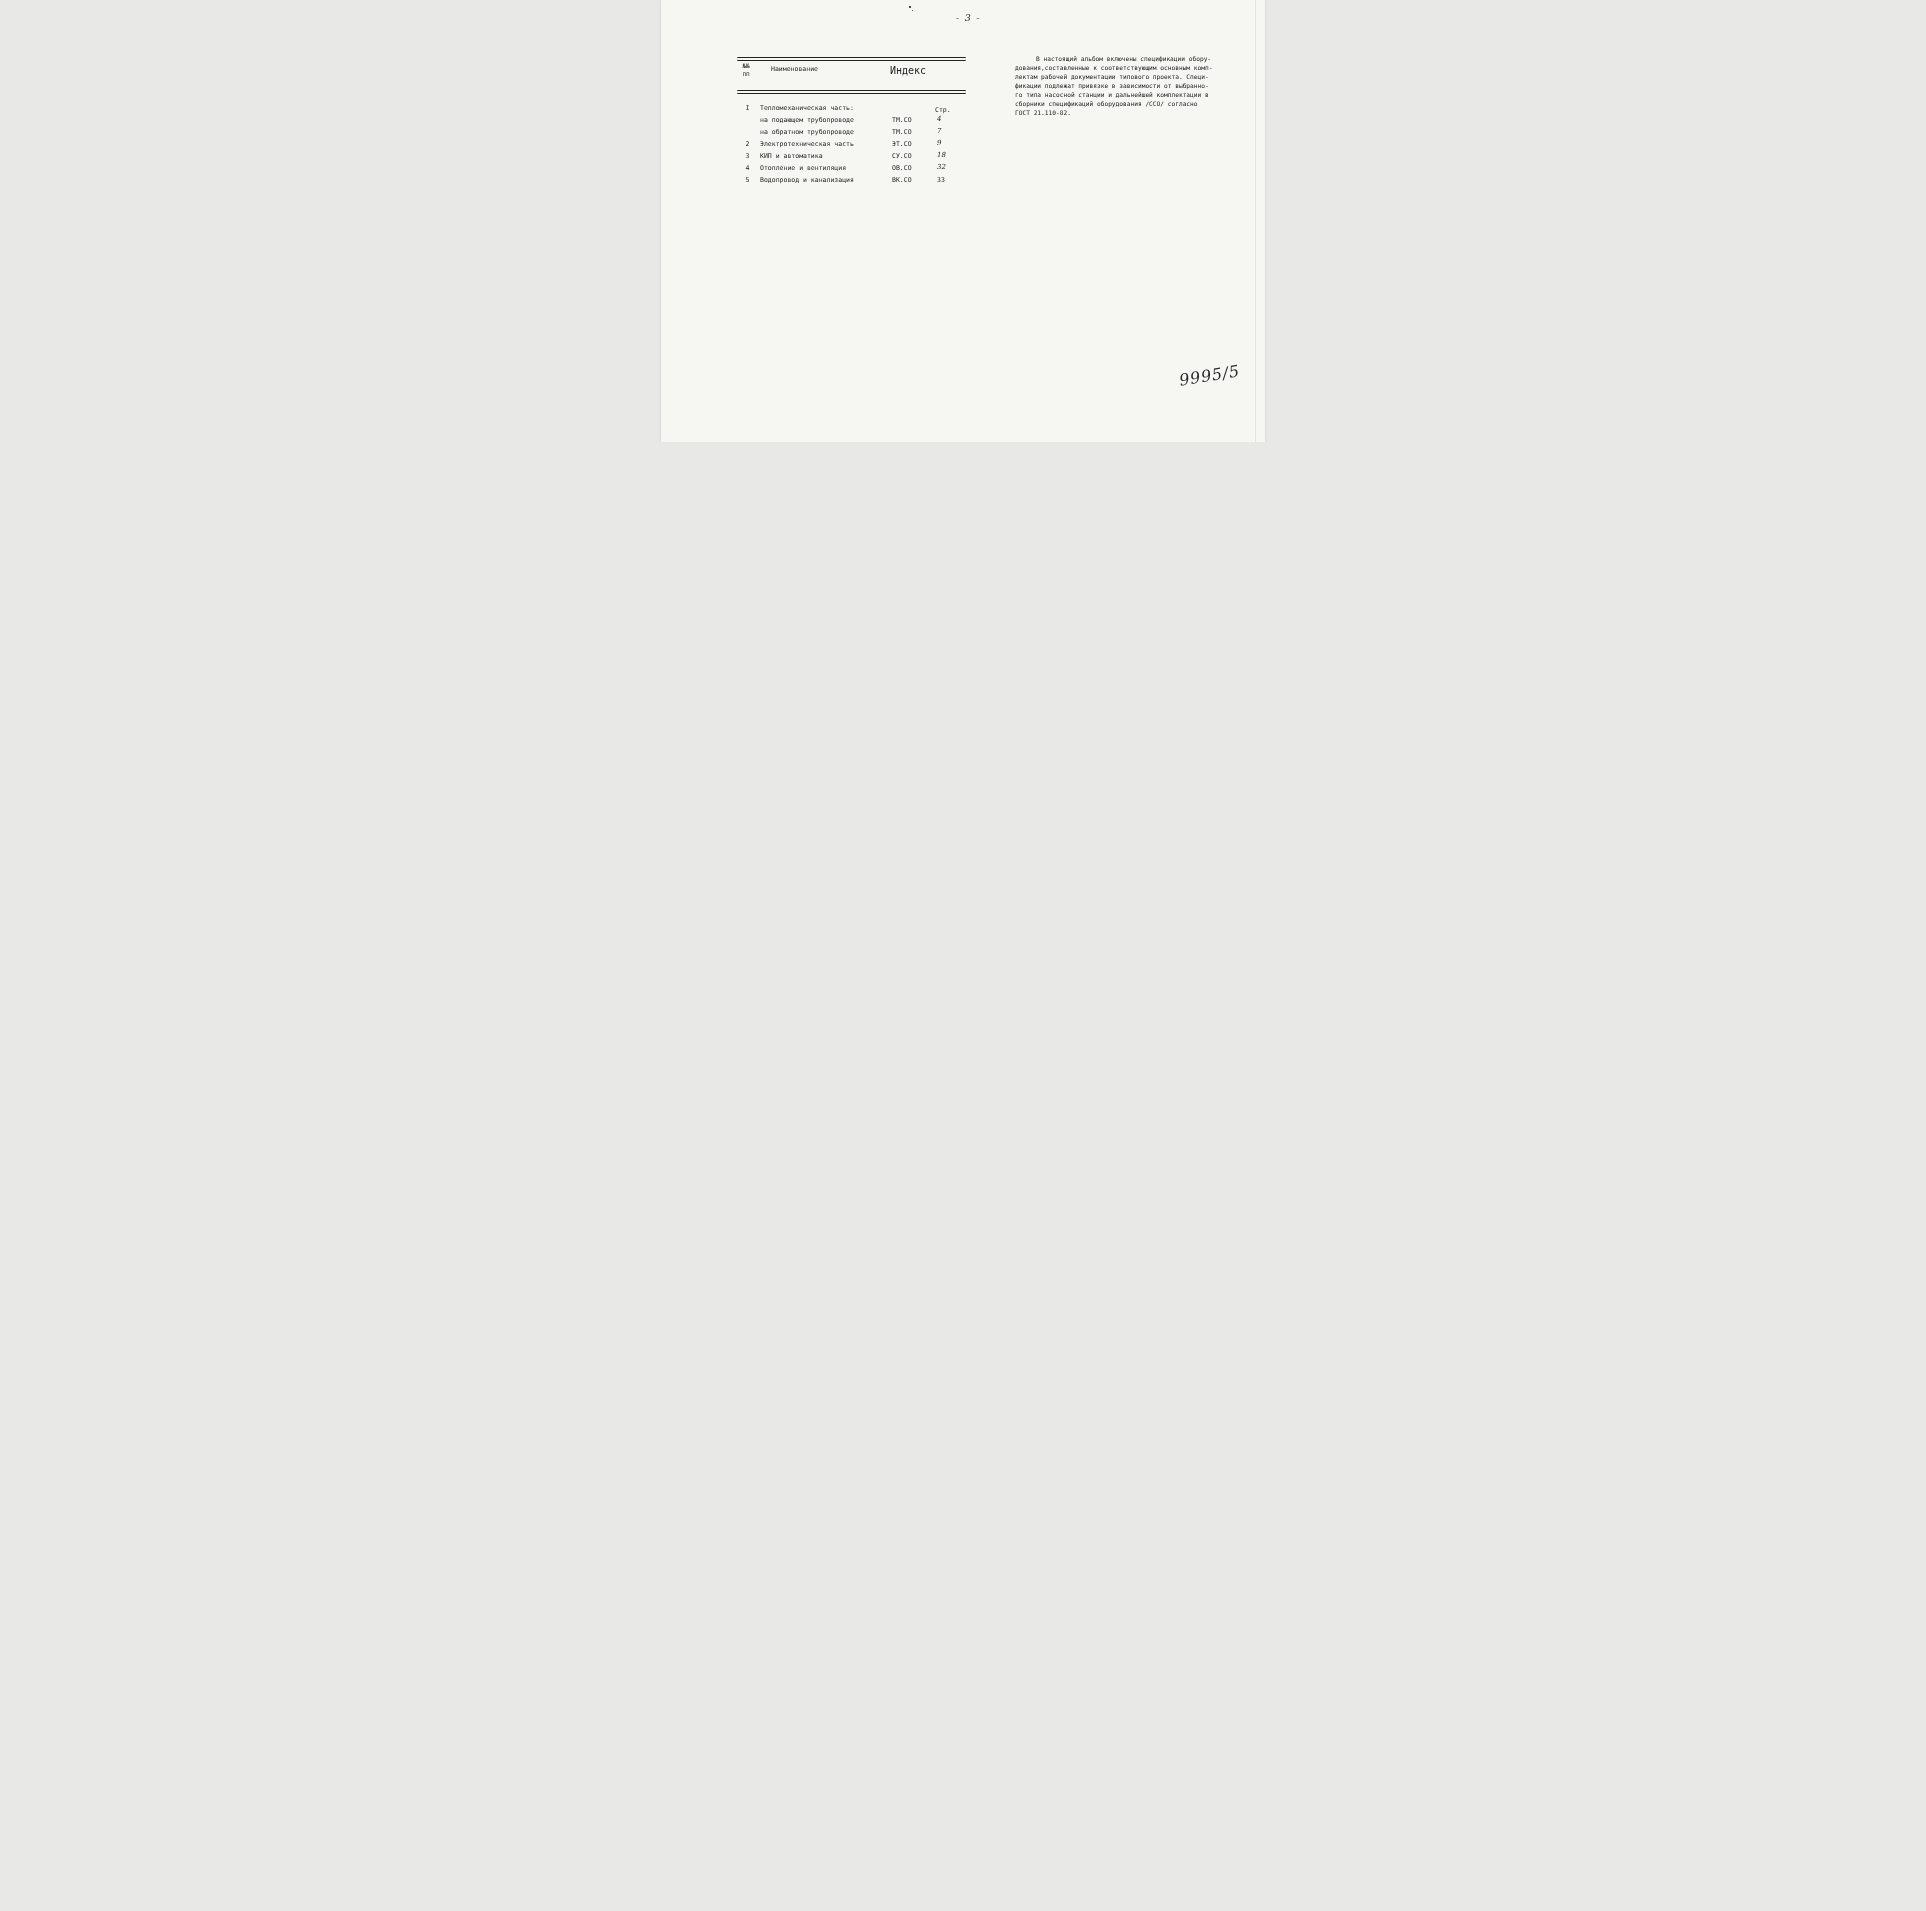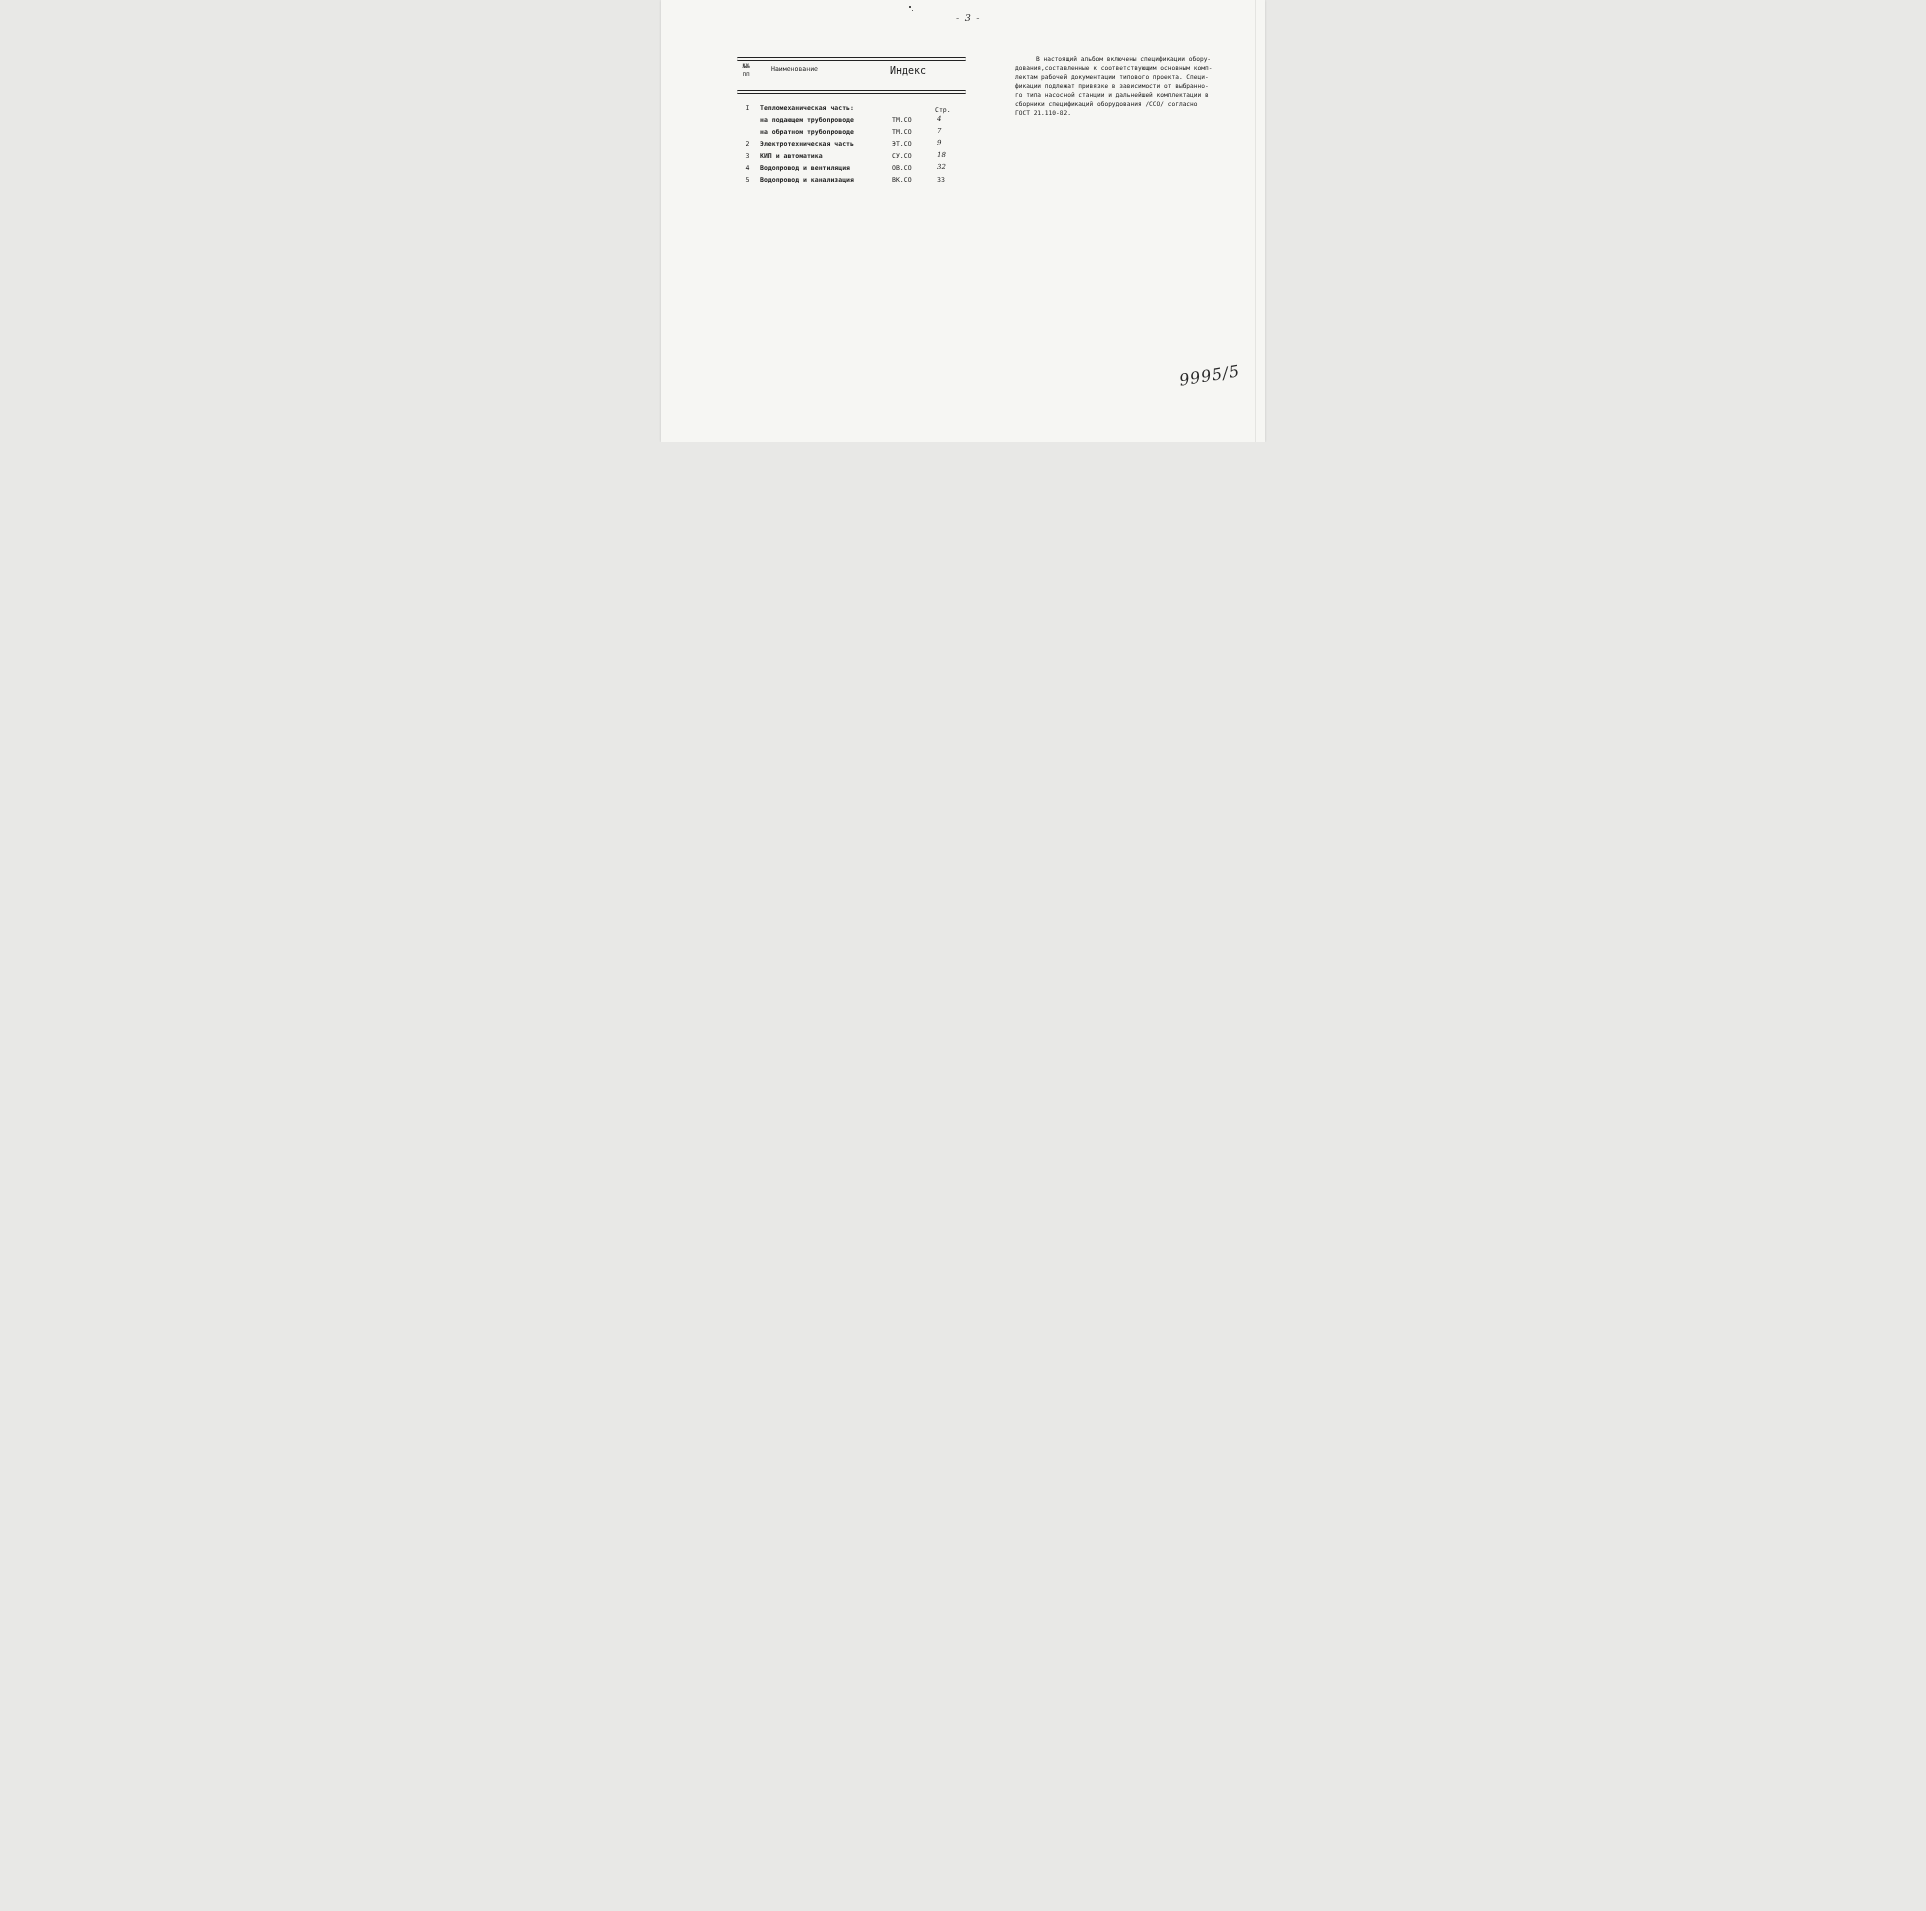--- a/index.html
+++ b/index.html
@@ -61,21 +61,21 @@
   .h-num {
     position: absolute; left: 5.4px; top: 5.4px;
     font-size: 6.2px; line-height: 8px; text-align: left;
   }
   .h-name { position: absolute; left: 34px; top: 7.7px; font-size: 6.5px; }
   .h-index { position: absolute; left: 153px; top: 7.7px; font-size: 10px; }
   .h-page { position: absolute; left: 198px; top: 7.7px; font-size: 6.5px; margin-top: 41px; }
   .toc-rows { position: absolute; left: 0; top: 45px; width: 100%; }
   .toc-row { position: relative; height: 12px; }
   .c-num   { position: absolute; left: 8.5px;  top: 1.5px; font-size: 6.5px; }
-  .c-name  { position: absolute; left: 23px;  top: 1.5px; font-size: 6.5px; white-space: nowrap; font-weight: bold; }
+  .c-name  { position: absolute; left: 23px;  top: 1.5px; font-size: 6.5px; white-space: nowrap; }
   .c-index { position: absolute; left: 155px; top: 1.5px; font-size: 6.5px; }
   .c-page  { position: absolute; left: 200px; top: 1.5px; font-size: 6.5px; }
   .hw {
     font-family: "DejaVu Serif", serif;
     font-style: italic;
     font-size: 7px;
     top: 0.8px;
   }
   
   .note {
@@ -160,21 +160,21 @@
         <span class="c-page hw">9</span>
       </div>
       <div class="toc-row">
         <span class="c-num">3</span>
         <span class="c-name">КИП и автоматика</span>
         <span class="c-index">СУ.СО</span>
         <span class="c-page hw">18</span>
       </div>
       <div class="toc-row">
         <span class="c-num">4</span>
-        <span class="c-name">Водопровод и вентиляция</span>
+        <span class="c-name">Отопление и вентиляция</span>
         <span class="c-index">ОВ.СО</span>
         <span class="c-page hw">32</span>
       </div>
       <div class="toc-row">
         <span class="c-num">5</span>
         <span class="c-name">Водопровод и канализация</span>
         <span class="c-index">ВК.СО</span>
         <span class="c-page">33</span>
       </div>
     </div>

